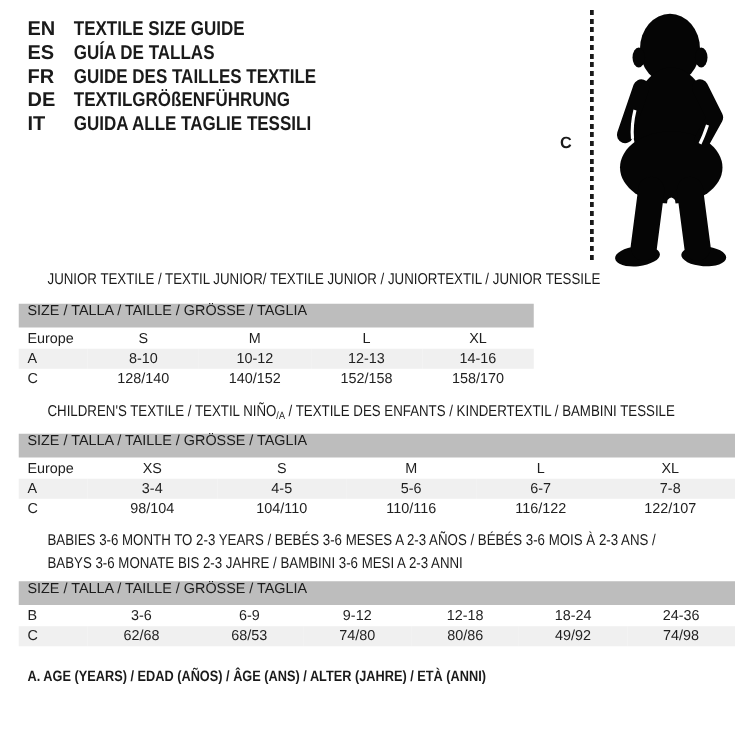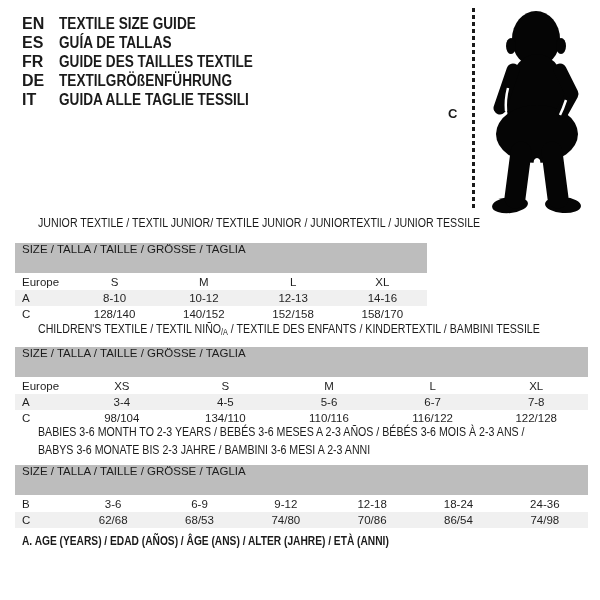--- a/index.html
+++ b/index.html
@@ -24,21 +24,21 @@
   .title-children{top:322px;}
   .title-babies{top:424px;}
   .title-line{height:17.5px;line-height:17.5px;}
   .sub{font-size:8.5px;vertical-align:-2px;}
 
   
   .size-table{position:absolute;left:15px;}
   .t-junior{top:243px;width:412px;}
   .t-children{top:347px;width:573px;}
   .t-babies{top:465px;width:573px;}
-  .size-bar{background:#bdbdbd;height:30px;line-height:13px;font-size:11.5px;
+  .size-bar{background:#bdbdbd;height:19px;line-height:13px;font-size:11.5px;
             padding-left:7px;color:#1c1c1c;margin-bottom:1px;box-sizing:border-box;}
   table{border-collapse:collapse;table-layout:fixed;width:100%;}
   td{font-size:11.5px;height:16px;text-align:center;padding:0;vertical-align:middle;color:#1f1f1f;}
   td.lbl{width:55px;text-align:left;padding-left:7px;box-sizing:border-box;}
   tbody tr:nth-child(2){background:#f0f0f0;}
 
   
   .footnotes{position:absolute;left:22px;top:533px;}
   .fn{height:17.5px;line-height:17.5px;font-weight:bold;font-size:12px;white-space:nowrap;}
 </style>
@@ -145,24 +145,24 @@
         <td class="lbl">A</td>
         <td>3-4</td>
         <td>4-5</td>
         <td>5-6</td>
         <td>6-7</td>
         <td>7-8</td>
       </tr>
       <tr>
         <td class="lbl">C</td>
         <td>98/104</td>
-        <td>134/110</td>
+        <td>104/110</td>
         <td>110/116</td>
         <td>116/122</td>
-        <td>122/128</td>
+        <td>122/107</td>
       </tr>
     </tbody>
       </table>
   </div>
 
   <div class="sec-title title-babies">
     <div class="title-line"><span class="cond">BABIES 3-6 MONTH TO 2-3 YEARS / BEBÉS 3-6 MESES A 2-3 AÑOS / BÉBÉS 3-6 MOIS À 2-3 ANS /</span></div>
     <div class="title-line"><span class="cond">BABYS 3-6 MONATE BIS 2-3 JAHRE / BAMBINI 3-6 MESI A 2-3 ANNI</span></div>
   </div>
   <div class="size-table t-babies">
@@ -178,22 +178,22 @@
         <td>9-12</td>
         <td>12-18</td>
         <td>18-24</td>
         <td>24-36</td>
       </tr>
       <tr>
         <td class="lbl">C</td>
         <td>62/68</td>
         <td>68/53</td>
         <td>74/80</td>
-        <td>70/86</td>
-        <td>86/54</td>
+        <td>80/86</td>
+        <td>49/92</td>
         <td>74/98</td>
       </tr>
     </tbody>
       </table>
   </div>
 
   <div class="footnotes">
     <div class="fn"><span class="cond">A. AGE (YEARS) / EDAD (AÑOS) / ÂGE (ANS) / ALTER (JAHRE) / ETÀ (ANNI)</span></div>
   </div>
 

